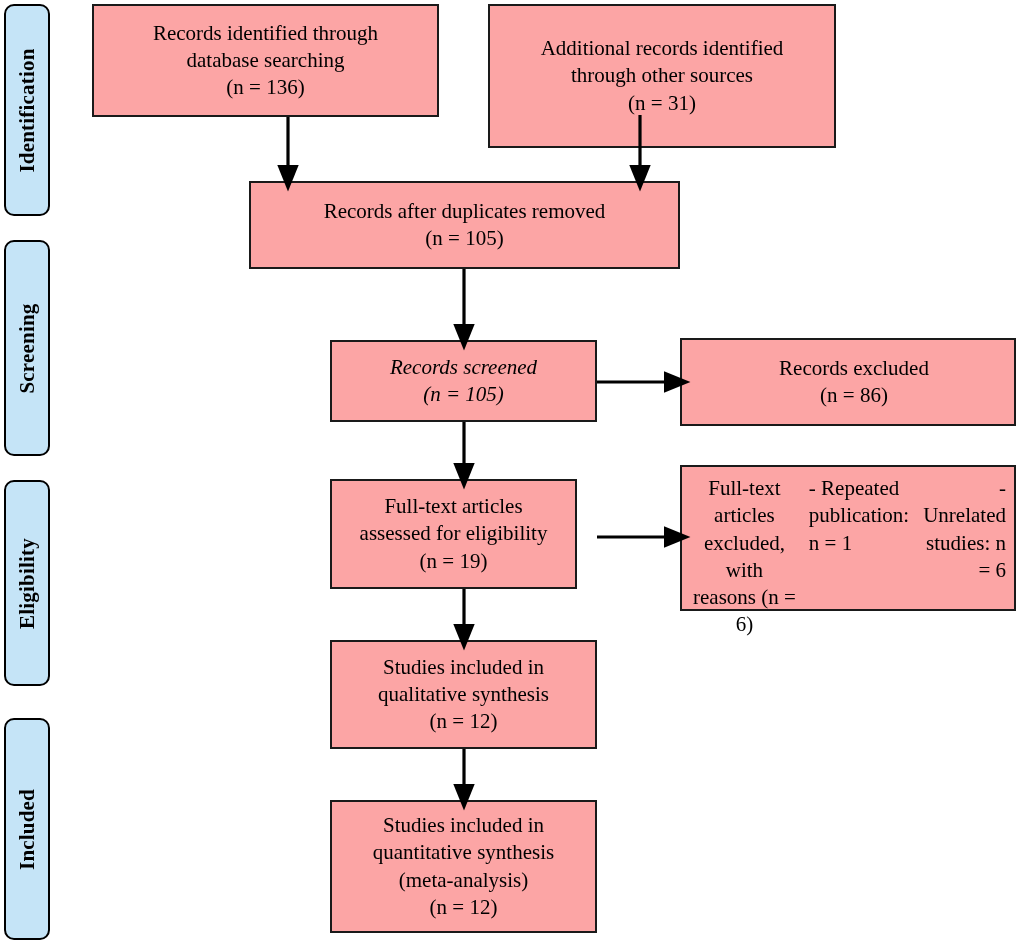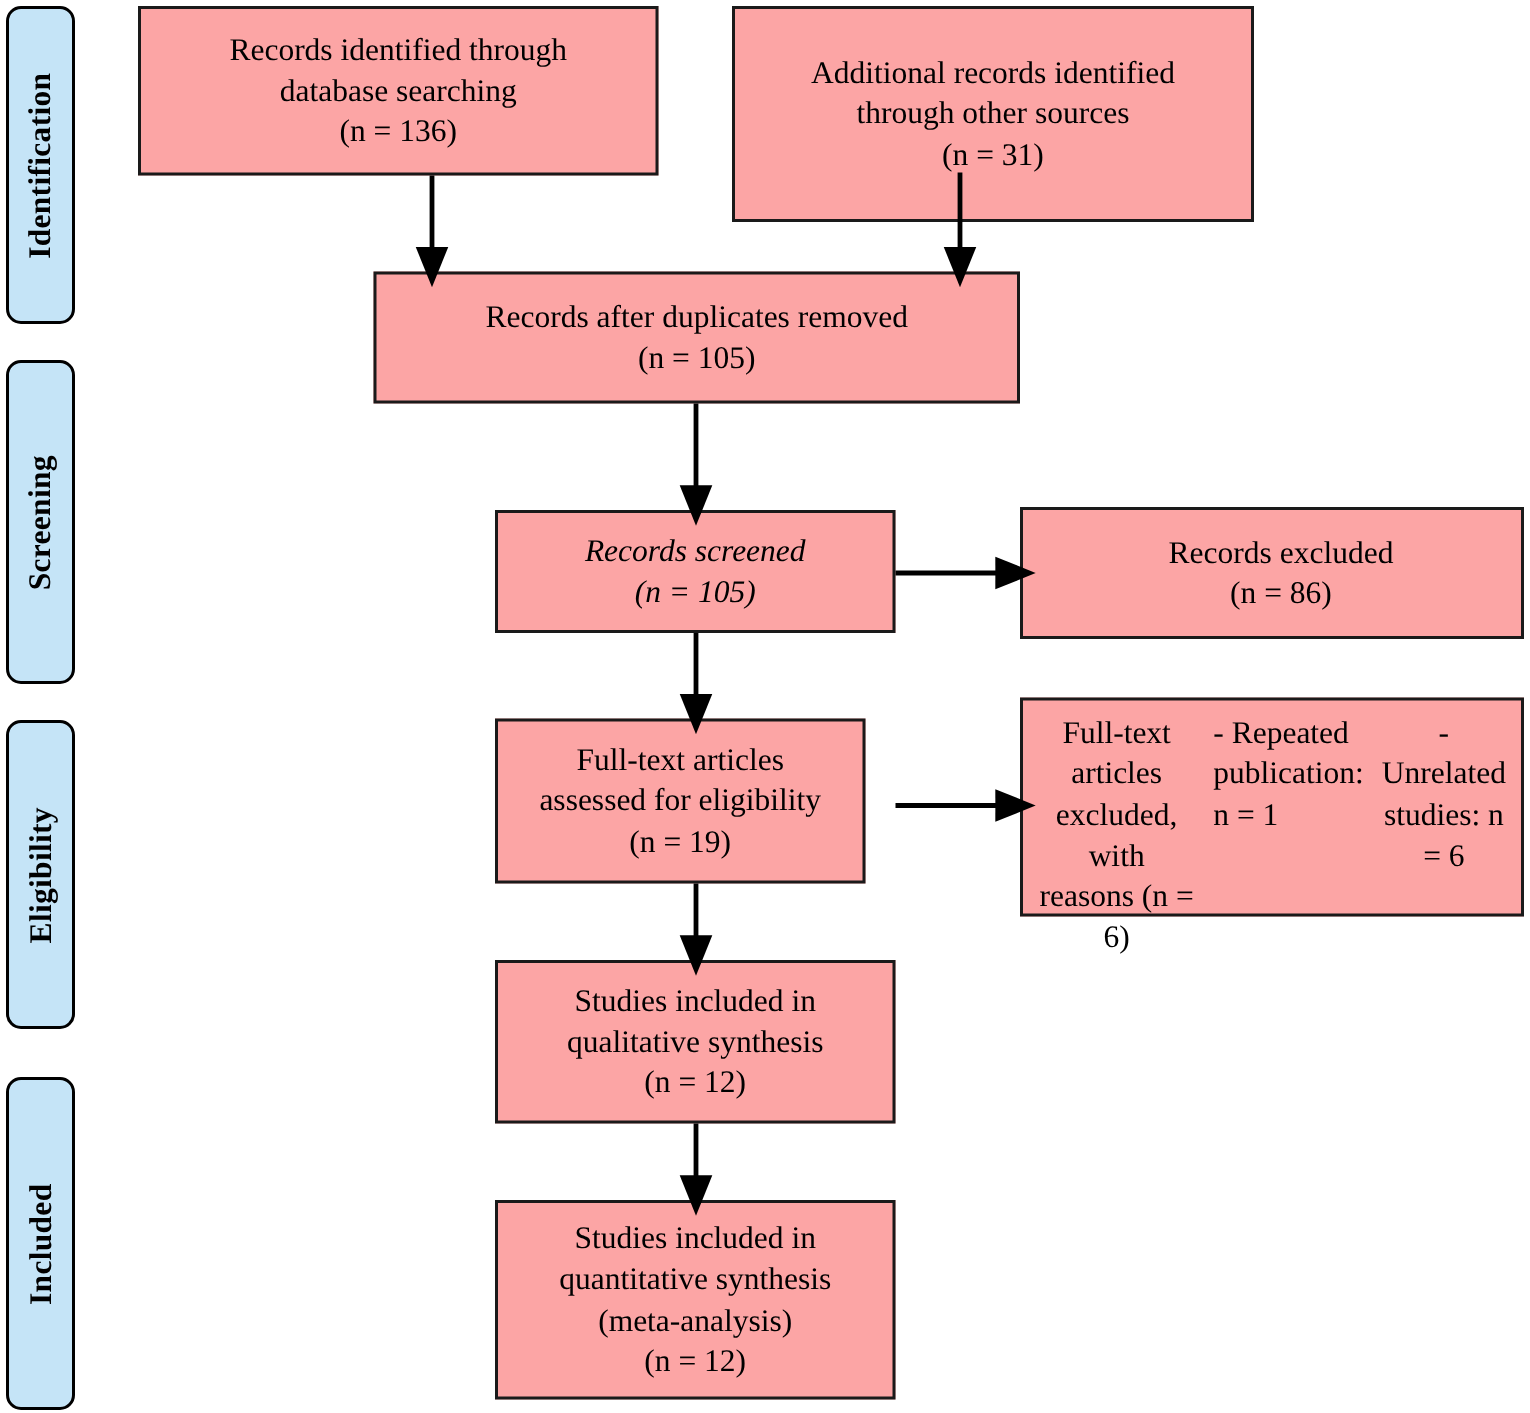--- a/index.html
+++ b/index.html
@@ -117,21 +117,21 @@
     <span class="ftext">Full-text articles
 assessed for eligibility
 (n = 19)</span>
   </div>
 
   <div class="fbox" style="left:680px; top:465px; width:336px; height:146px; align-items:flex-start; padding-top:8px;">
     <div style="display:flex; width:100%;">
       <span class="ftext">Full-text articles excluded, with
 reasons (n = 6)</span>
       <span class="ftext" style="text-align:left; padding-left:10px;">- Repeated publication: n = 1</span>
-      <span class="ftext" style="text-align:center; padding-left:10px;">- Unrelated studies: n = 6</span>
+      <span class="ftext" style="text-align:right; padding-left:10px;">- Unrelated studies: n = 6</span>
     </div>
   </div>
 
   <div class="fbox" style="left:330px; top:640px; width:267px; height:109px;">
     <span class="ftext">Studies included in
 qualitative synthesis
 (n = 12)</span>
   </div>
 
   <div class="fbox" style="left:330px; top:800px; width:267px; height:133px;">

